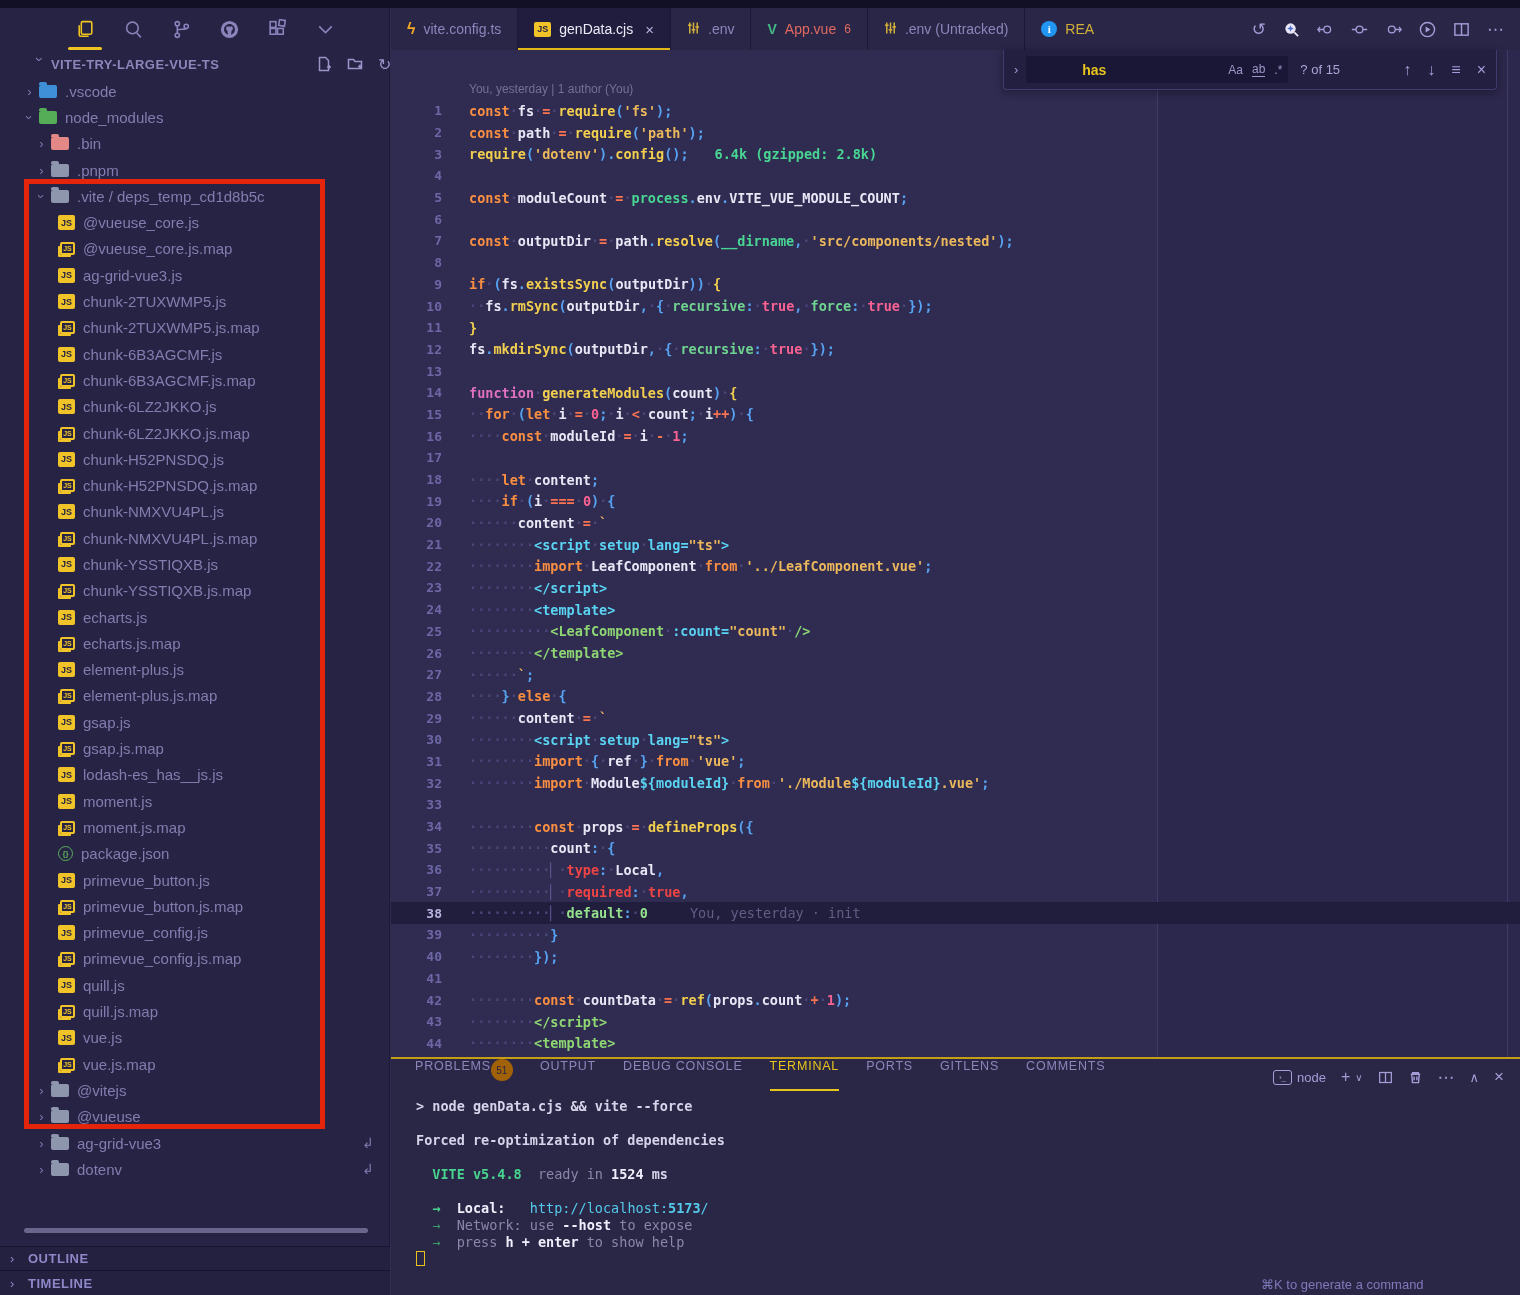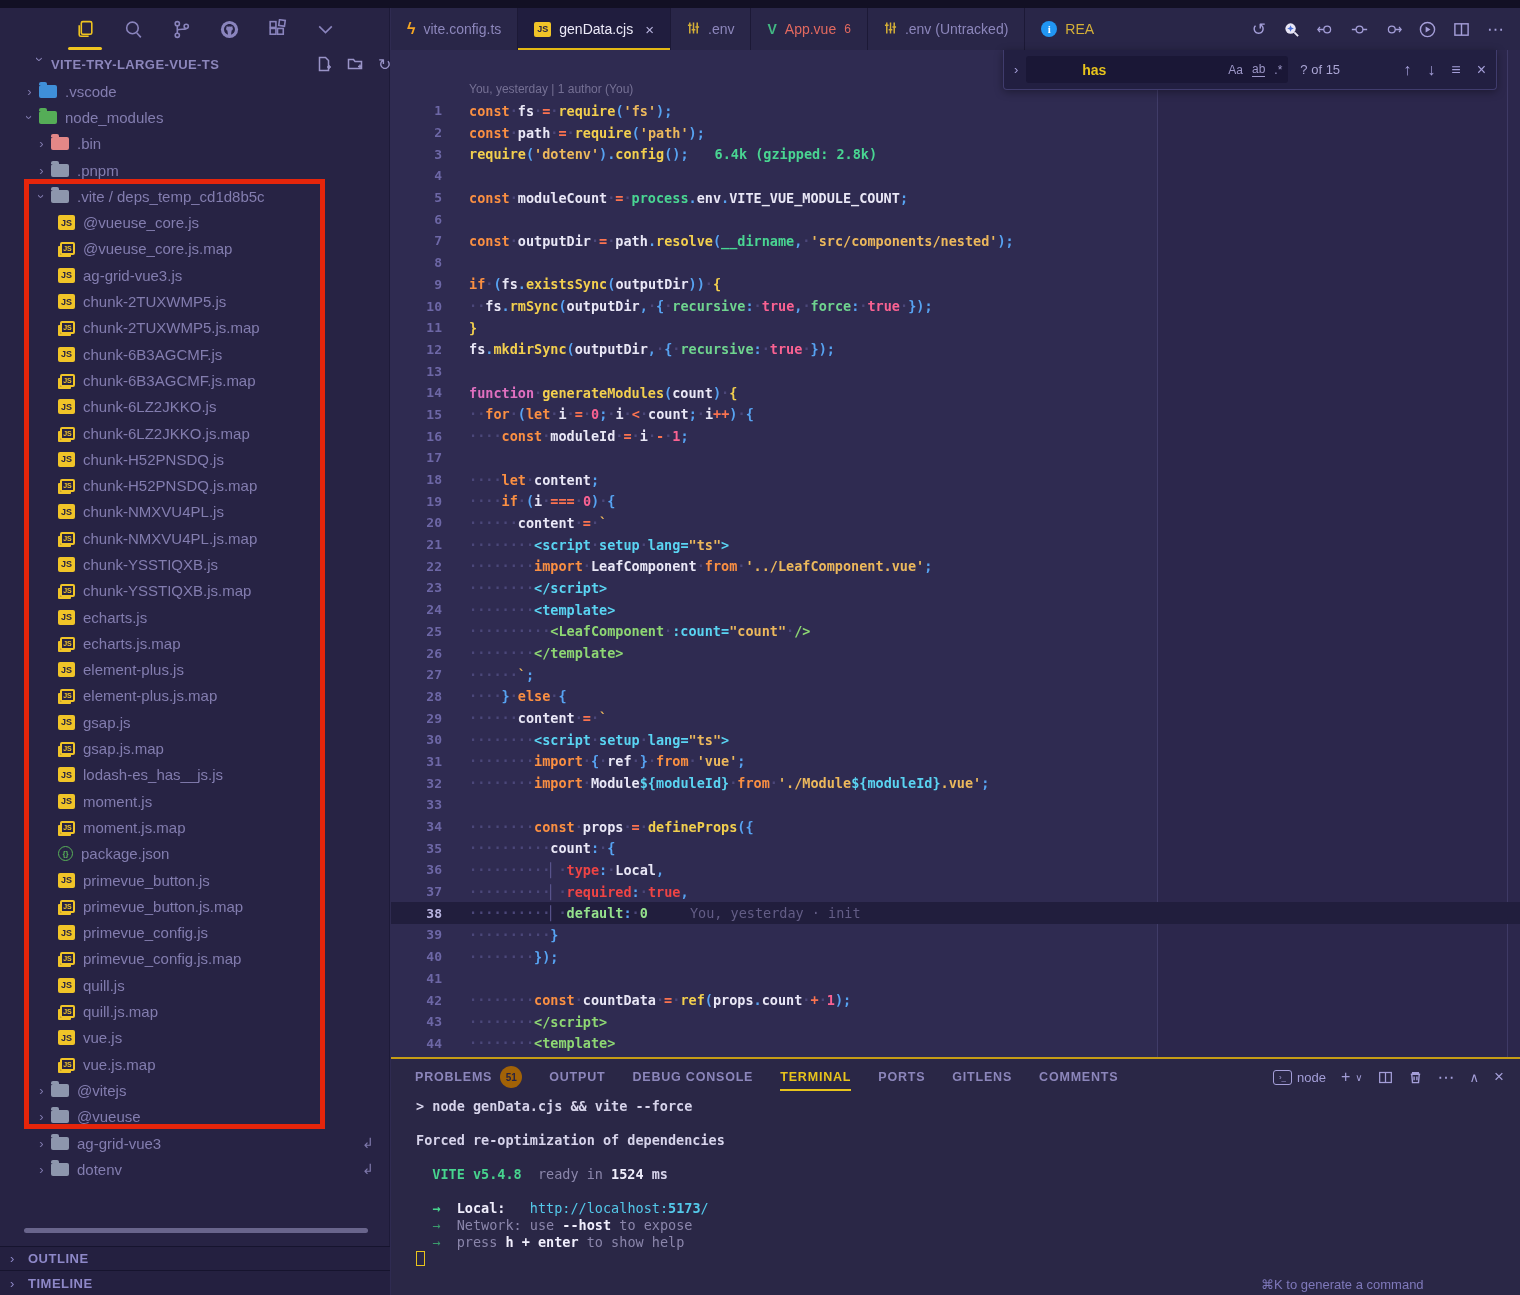--- a/index.html
+++ b/index.html
@@ -116,22 +116,22 @@
   .c-o{color:#fa7350} .c-g{color:#49d592} .c-gp{color:#6fd48f} .c-t{color:#5ad4f2}
   .c-tg{color:#8ed773} .c-w{color:#4b4779} .c-ig{color:#605a96}
   .c-pg{color:#ef4444} .c-gn{color:#95e18c}
   .inline-cost { color:#49d592; margin-left:26px; }
   .line-blame { color:#635d86; font-weight:normal; margin-left:42px; }
 
   
   .panel { position:absolute; left:391px; top:1057px; width:1129px; height:238px; background:#2a2746;
            border-top:2px solid #c79d15; }
   .ptabs { height:36px; display:flex; align-items:center; gap:27px; padding-left:24px; }
-  .ptab { font-size:12.5px; font-weight:bold; letter-spacing:.8px; color:#8c86bb; cursor:pointer;
-          position:relative; display:flex; align-items:center; gap:8px; height:100%; }
+  .ptab { font-size:12.5px; font-weight:normal; letter-spacing:.8px; color:#8c86bb; cursor:pointer;
+          position:relative; display:flex; gap:0; height:100%; }
   .ptab.active { color:#e8c41c; }
   .ptab.active::after { content:""; position:absolute; left:0; right:0; bottom:4px; height:2px; background:#e8c41c; }
   .ptab .pbadge { width:22px; height:22px; border-radius:50%; background:#a16207; color:#262343;
                   font-size:10px; display:flex; align-items:center; justify-content:center; letter-spacing:0; }
   .pactions { margin-left:auto; display:flex; align-items:center; gap:15px; padding-right:16px; color:#a49ed8; }
   .pactions .pa { display:flex; align-items:center; gap:5px; font-size:15px; cursor:pointer; }
   .pactions .termchip { width:19px; height:15px; border:1.2px solid #a49ed8; border-radius:3px;
                         font-size:8px; display:flex; align-items:center; justify-content:center; }
   .pactions .palbl { font-size:13px; }
   .pactions svg { width:15px; height:15px; }

